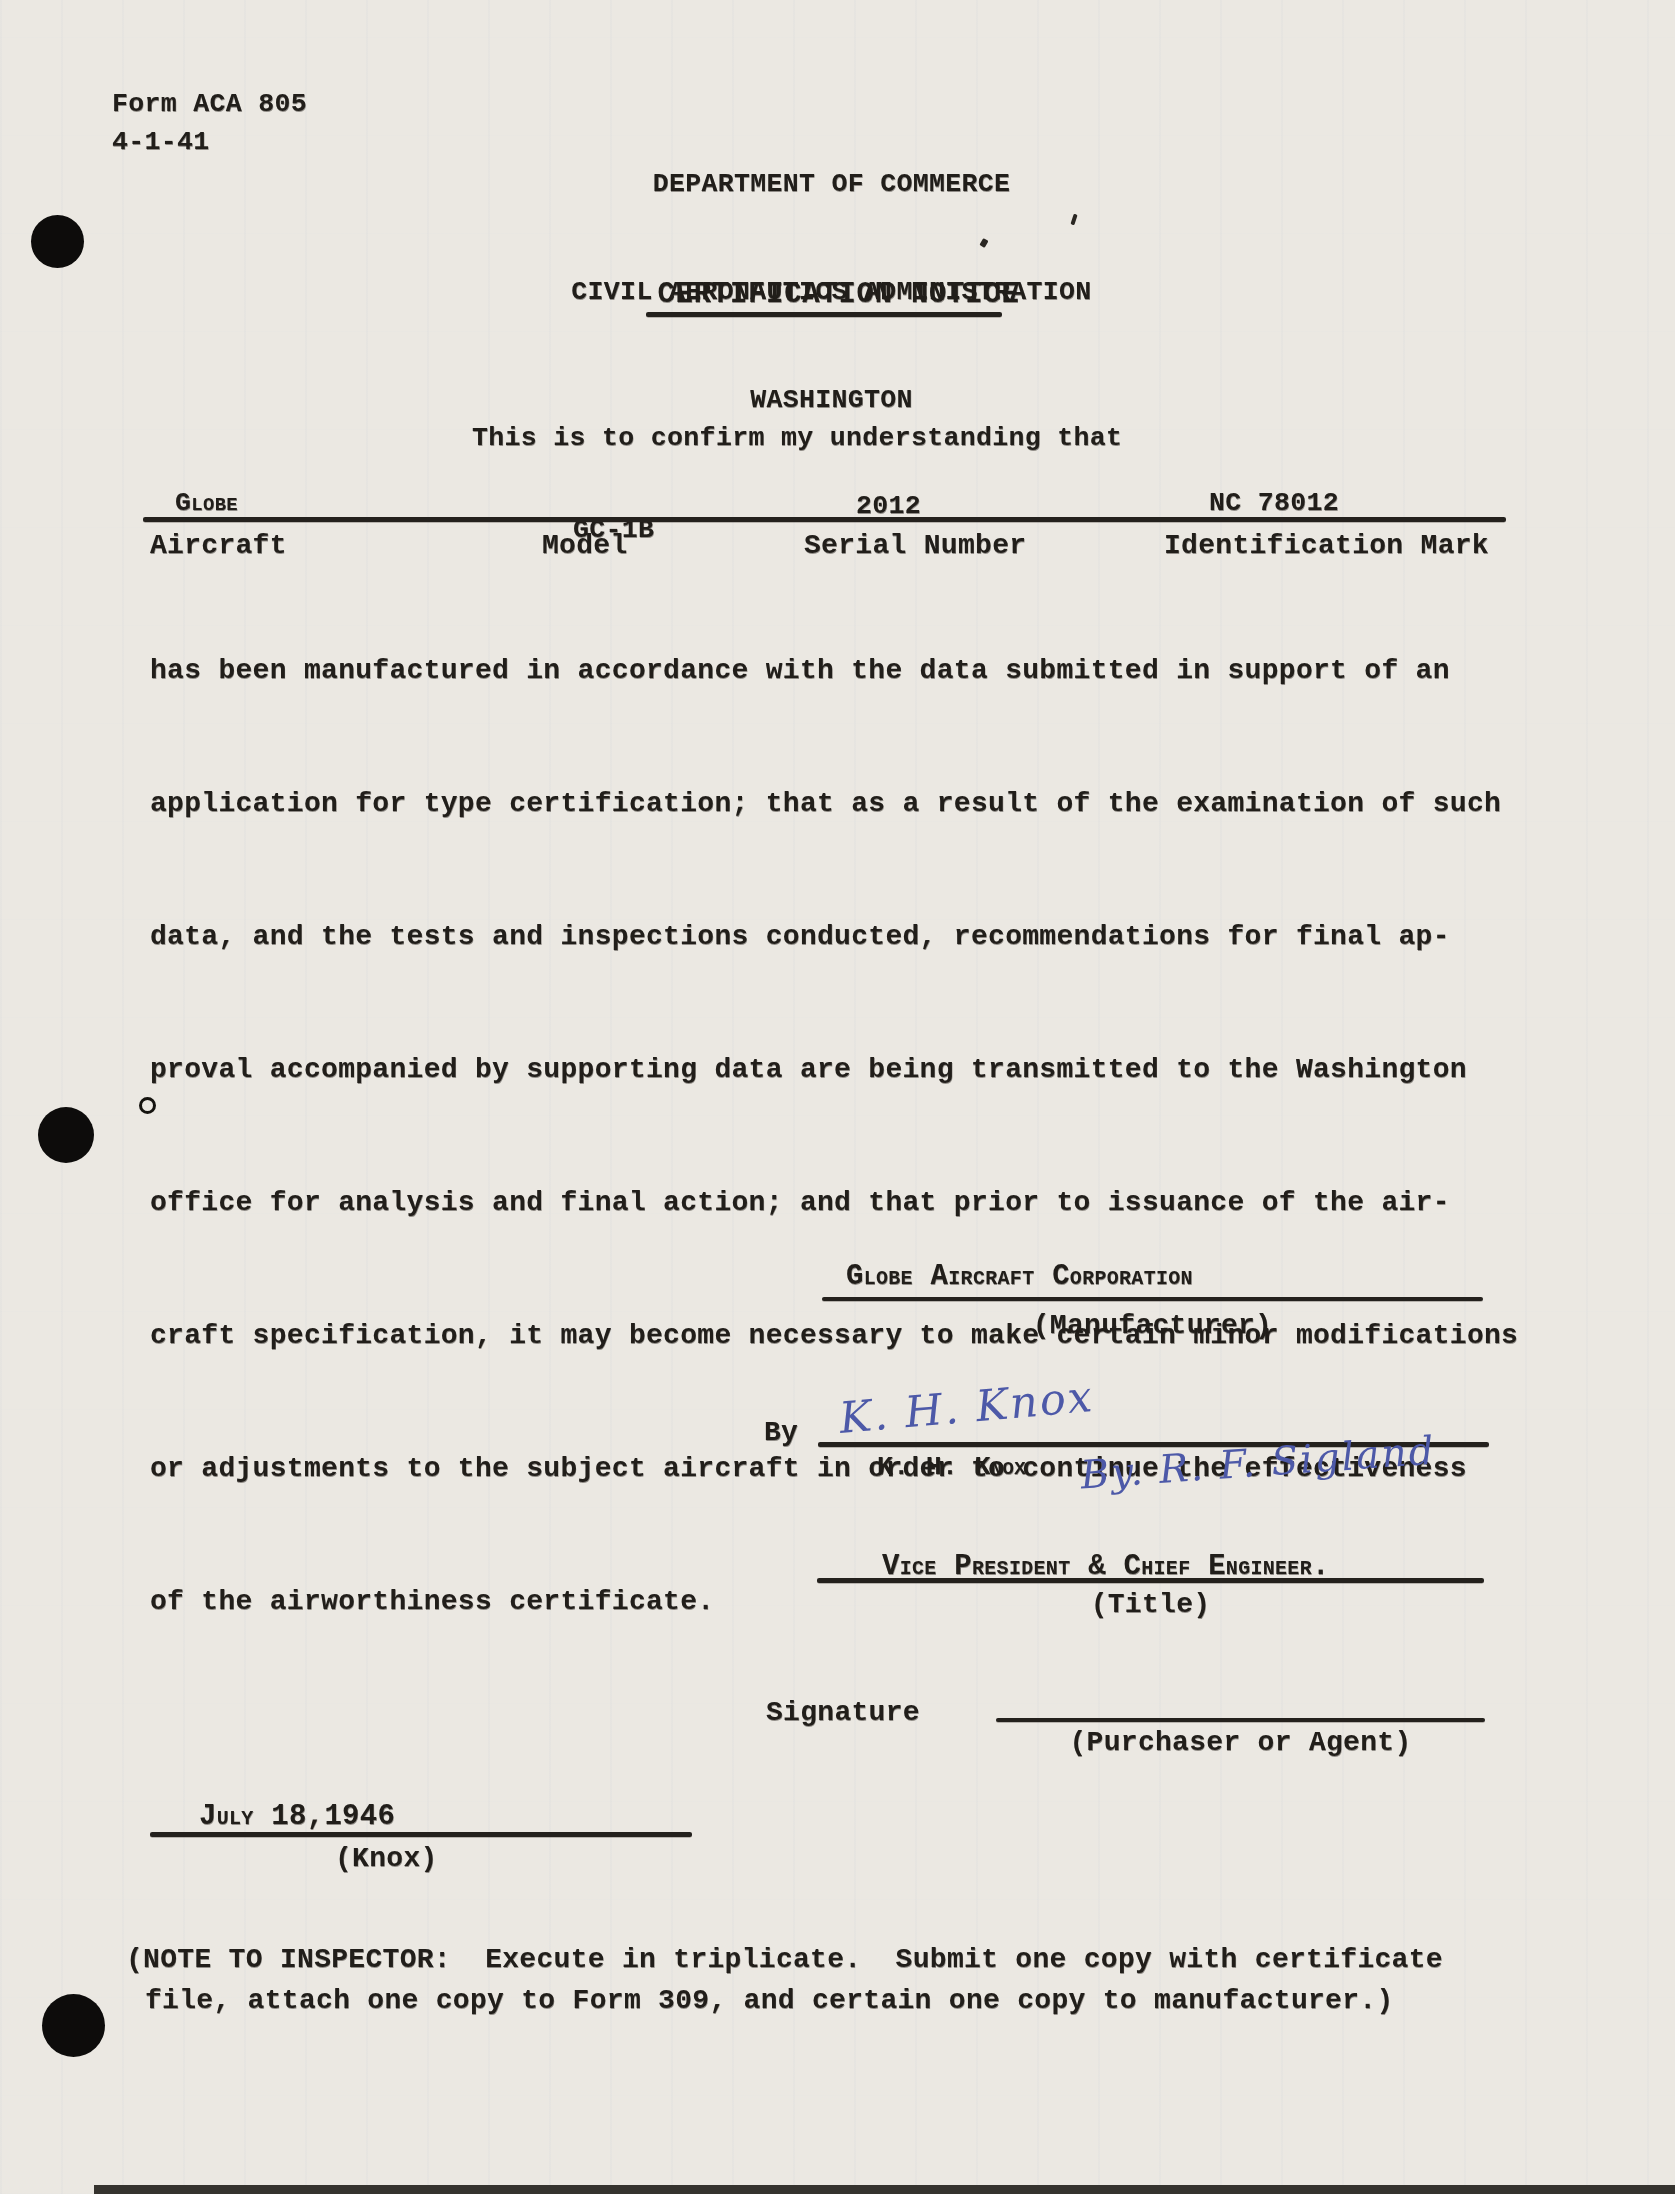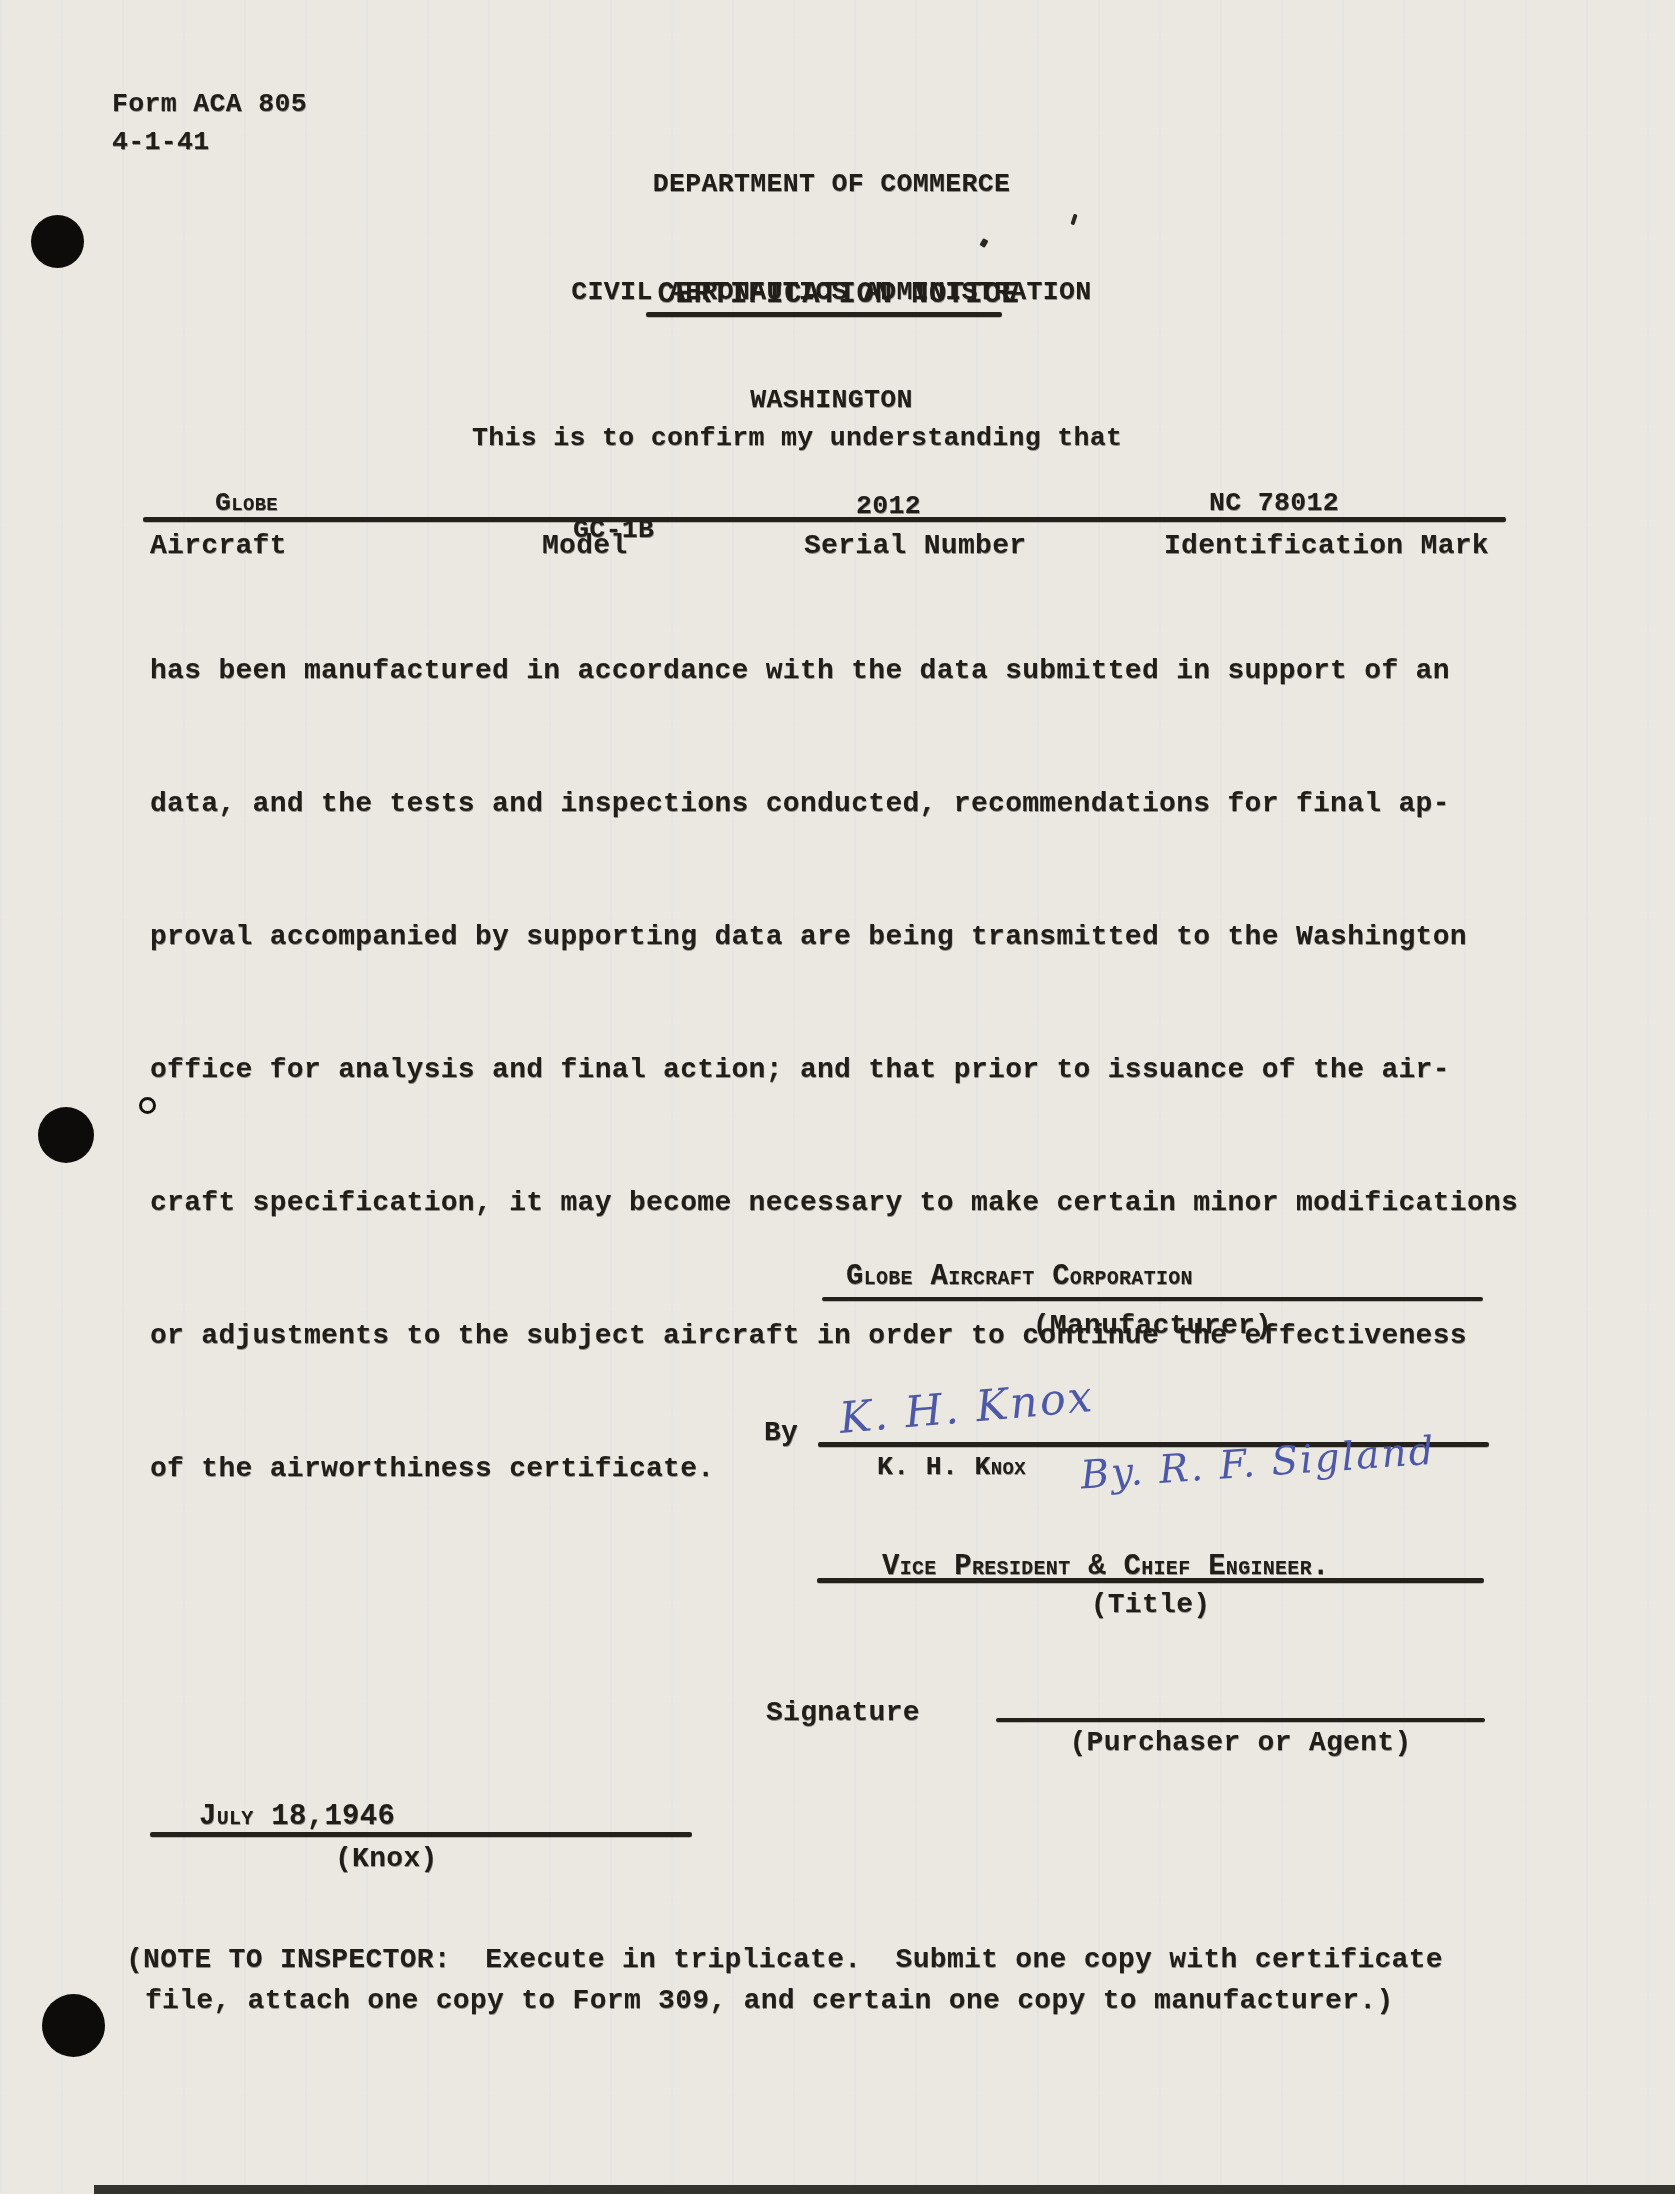--- a/index.html
+++ b/index.html
@@ -60,32 +60,33 @@
     <div>DEPARTMENT OF COMMERCE</div>
     <div>CIVIL AERONAUTICS ADMINISTRATION</div>
     <div>WASHINGTON</div>
   </div>
 
   <div class="t fs42 center" style="left:594px;top:278px;width:489px;letter-spacing:0.7px;">CERTIFICATION NOTICE</div>
   <div class="rule" style="left:646px;top:312px;width:356px;"></div>
 
   <div class="t fs38" style="left:472px;top:423px;">This is to confirm my understanding that</div>
 
-  <div class="t fs38 sc" style="left:175px;top:488px;margin-left:40px;">Globe</div>
+  <div class="t fs38 sc" style="left:175px;top:488px;">Globe</div>
   <div class="t fs38" style="left:573px;top:488px;margin-top:27px;">GC-1B</div>
   <div class="t fs38" style="left:856px;top:491px;">2012</div>
   <div class="t fs38" style="left:1209px;top:488px;">NC 78012</div>
   <div class="rule" style="left:143px;top:517px;width:1363px;"></div>
   <div class="t fs40" style="left:150px;top:530px;">Aircraft</div>
   <div class="t fs40" style="left:542px;top:530px;">Model</div>
   <div class="t fs40" style="left:804px;top:530px;">Serial Number</div>
   <div class="t fs40" style="left:1164px;top:530px;">Identification Mark</div>
 
   <div class="t fs40 bodylines" style="left:150px;top:573px;">
     <div>has been manufactured in accordance with the data submitted in support of an</div>
+    <div>application for type certification; that as a result of the examination of such</div>
     <div>data, and the tests and inspections conducted, recommendations for final ap-</div>
     <div>proval accompanied by supporting data are being transmitted to the Washington</div>
     <div>office for analysis and final action; and that prior to issuance of the air-</div>
     <div>craft specification, it may become necessary to make certain minor modifications</div>
     <div>or adjustments to the subject aircraft in order to continue the effectiveness</div>
     <div>of the airworthiness certificate.</div>
   </div>
 
   <div class="t fs42 sc" style="left:846px;top:1260px;">Globe Aircraft Corporation</div>
   <div class="rule" style="left:822px;top:1297px;width:661px;height:4.2px;"></div>

